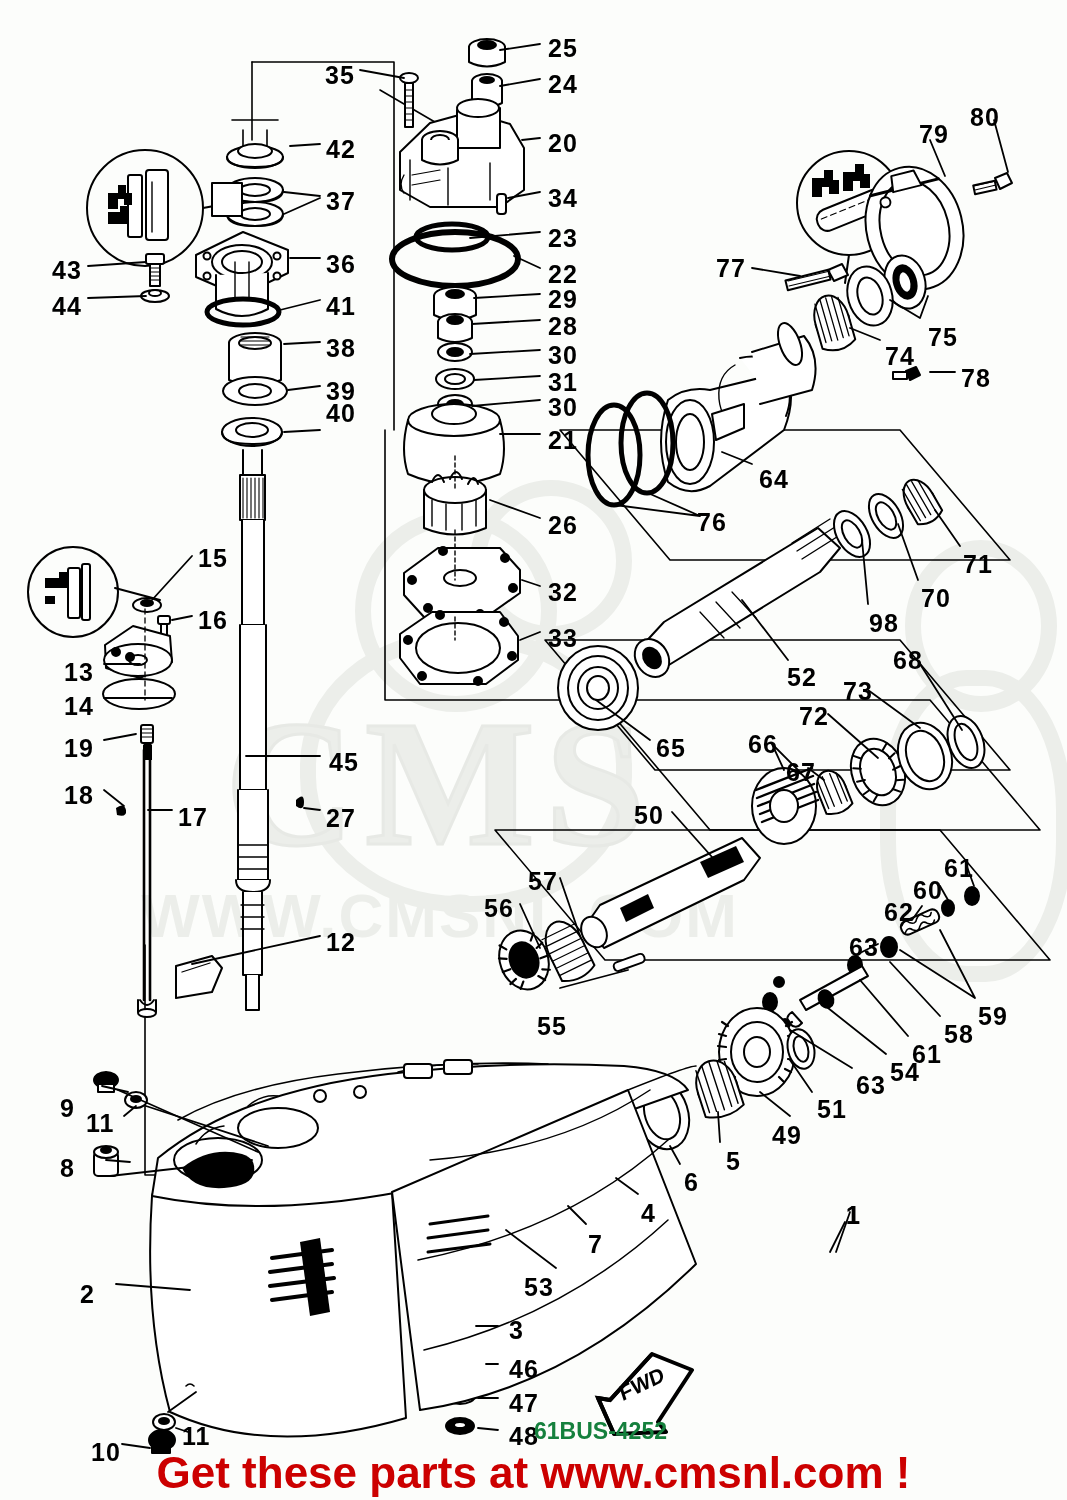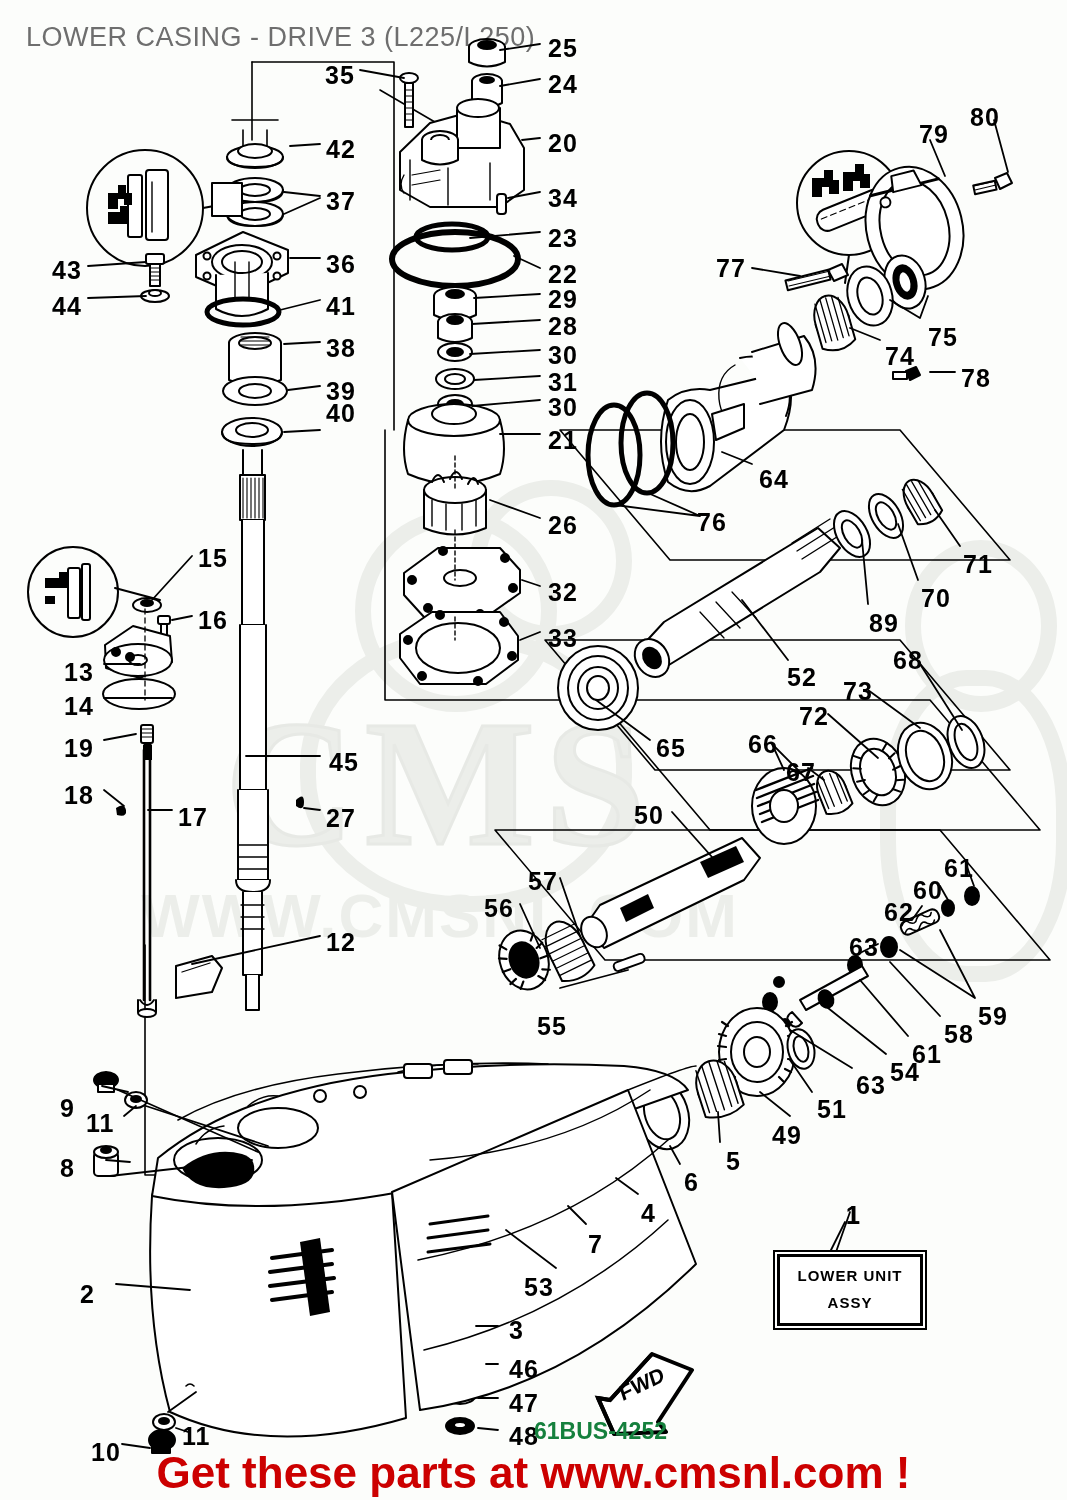--- a/index.html
+++ b/index.html
@@ -92,21 +92,20 @@
     position:absolute;left:0;top:1448px;width:1067px;text-align:center;z-index:8;
     color:#cc0000;font-size:44px;font-weight:bold;
     font-family:"Liberation Sans", sans-serif;letter-spacing:0px;
   }
 </style>
 </head>
 <body>
 
 <div id="stage">
 
-  <div class="title">LOWER CASING - DRIVE 3 (L225/L250)</div>
 
   <div class="watermark">
     <div class="wm-ring wm-r1"></div>
     <div class="wm-ring wm-r2"></div>
     <div class="wm-ring wm-r3"></div>
     <div class="wm-ring wm-r5"></div>
     <div class="wm-ring wm-r4"></div>
     <div class="wm-cms">CMS</div>
     <div class="wm-url">WWW.CMSNL.COM</div>
   </div>
@@ -657,21 +656,21 @@
       <div class="cal" style="left: 548px; top: 428px;">21</div>
       <div class="cal" style="left: 326px; top: 401px;">40</div>
       <div class="cal" style="left: 759px; top: 467px;">64</div>
       <div class="cal" style="left: 697px; top: 510px;">76</div>
       <div class="cal" style="left: 548px; top: 513px;">26</div>
       <div class="cal" style="left: 963px; top: 552px;">71</div>
       <div class="cal" style="left: 198px; top: 546px;">15</div>
       <div class="cal" style="left: 921px; top: 586px;">70</div>
       <div class="cal" style="left: 548px; top: 580px;">32</div>
       <div class="cal" style="left: 198px; top: 608px;">16</div>
-      <div class="cal" style="left: 869px; top: 611px;">89</div>
+      <div class="cal" style="left: 869px; top: 611px;">98</div>
       <div class="cal" style="left: 548px; top: 626px;">33</div>
       <div class="cal" style="left: 893px; top: 648px;">68</div>
       <div class="cal" style="left: 64px; top: 660px;">13</div>
       <div class="cal" style="left: 787px; top: 665px;">52</div>
       <div class="cal" style="left: 843px; top: 679px;">73</div>
       <div class="cal" style="left: 64px; top: 694px;">14</div>
       <div class="cal" style="left: 799px; top: 704px;">72</div>
       <div class="cal" style="left: 656px; top: 736px;">65</div>
       <div class="cal" style="left: 748px; top: 732px;">66</div>
       <div class="cal" style="left: 64px; top: 736px;">19</div>
@@ -708,24 +707,20 @@
       <div class="cal" style="left: 80px; top: 1282px;">2</div>
       <div class="cal" style="left: 509px; top: 1318px;">3</div>
       <div class="cal" style="left: 509px; top: 1357px;">46</div>
       <div class="cal" style="left: 509px; top: 1391px;">47</div>
       <div class="cal" style="left: 91px; top: 1440px;">10</div>
       <div class="cal" style="left: 182px; top: 1424px;">11</div>
       <div class="cal" style="left: 509px; top: 1424px;">48</div>
       <div class="cal" style="left: 846px; top: 1203px;">1</div>
     </div>
 
-  <div class="assybox">
-    <div class="ln ln1">LOWER UNIT</div>
-    <div class="ln ln2">ASSY</div>
-  </div>
 
   <div class="fwd">
     <svg width="104" height="88" viewBox="0 0 104 88">
       <path d="M60 2 L100 18 L66 70 L74 80 L22 82 L6 46 L18 48 Z" fill="#fff" stroke="#000" stroke-width="4" stroke-linejoin="round"></path>
       <path d="M60 2 L18 48 L6 46 L22 82" fill="none" stroke="#000" stroke-width="4"></path>
     </svg>
     <div class="txt">FWD</div>
   </div>
 
   <div class="diagcode">61BUS-4252</div>

